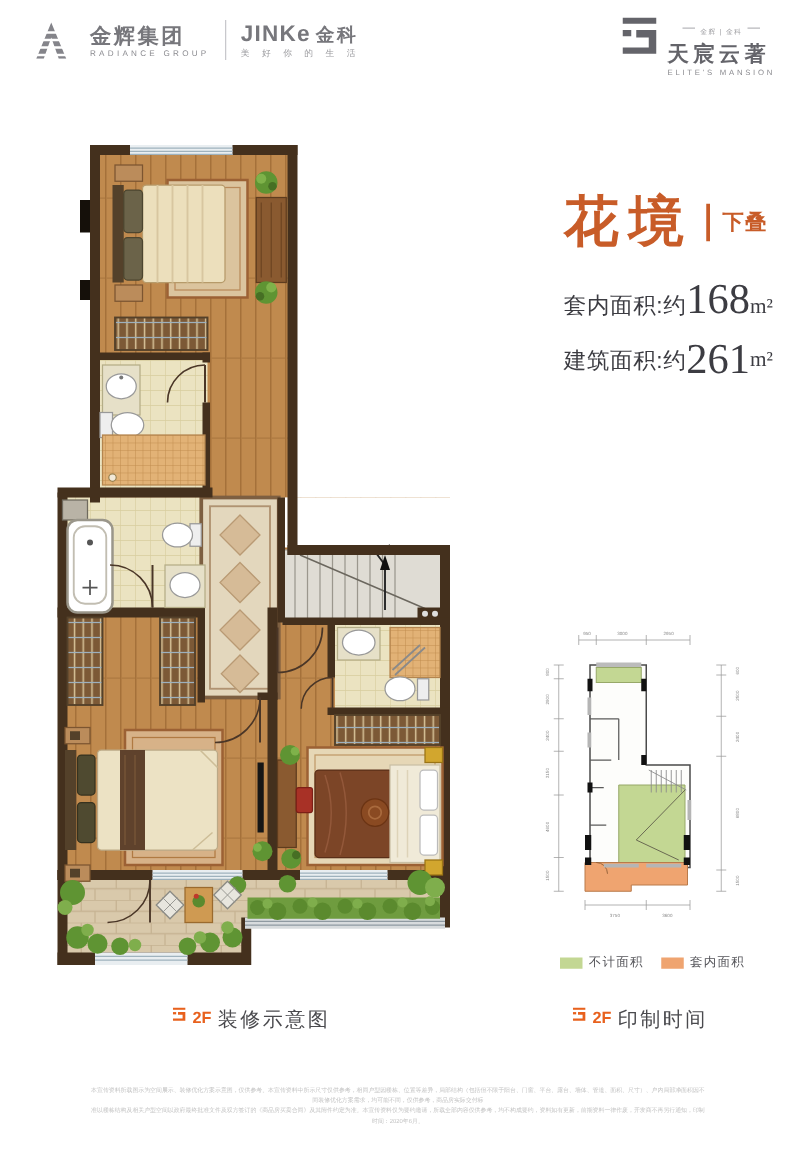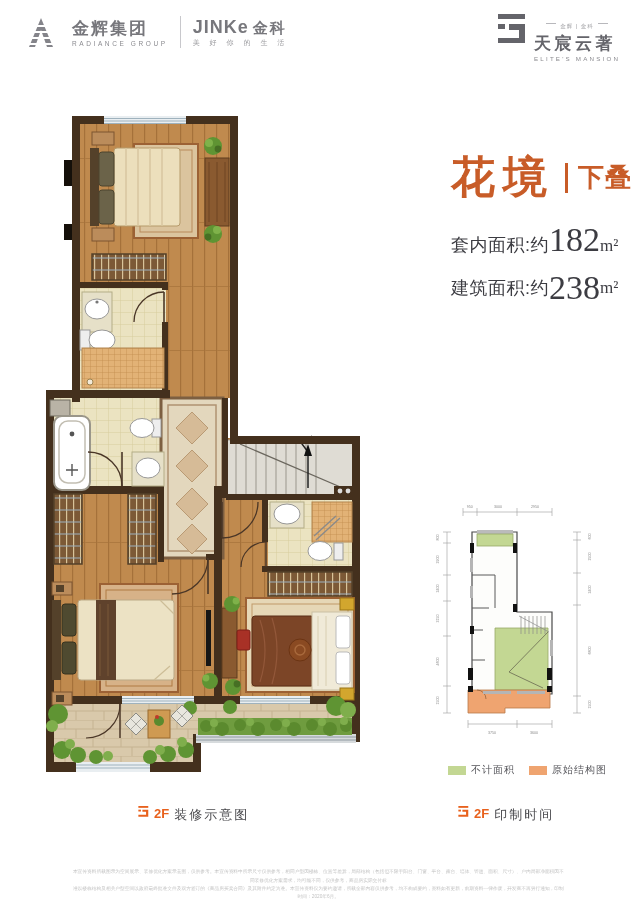--- a/index.html
+++ b/index.html
@@ -13,30 +13,30 @@
   .jinke-slogan{font-size:7px;letter-spacing:4px;color:#9a9a9e;}
   .logo-divider{width:1px;height:32px;background:#c8c8cc;}
   .estate-tagline{font-size:5.5px;letter-spacing:1px;color:#9a9a9e;white-space:nowrap;}
   .estate-cn{font-size:17px;font-weight:bold;letter-spacing:3.5px;color:#64646a;}
   .estate-en{font-size:6.2px;letter-spacing:2.2px;color:#8b8b90;}
   .tag-line{display:inline-block;width:10px;height:1px;background:#b8b8bc;vertical-align:middle;}
   
   .title-cn{font-family:"Liberation Serif",serif;font-size:44px;font-weight:bold;
             letter-spacing:8px;color:#c85c28;}
   .title-bar{width:3px;height:30px;background:#c85c28;}
-  .subtitle{font-family:"Liberation Serif",serif;font-size:26px;font-weight:bold;color:#c85c28;letter-spacing:1px;}
+  .subtitle{font-family:"Liberation Serif",serif;font-size:17px;font-weight:bold;color:#c85c28;letter-spacing:1px;}
   .area-line{color:#3c3c42;white-space:nowrap;}
   .area-label{font-size:18px;letter-spacing:0.5px;}
   .area-value{font-family:"Liberation Serif",serif;font-size:34px;}
   .area-unit{font-family:"Liberation Serif",serif;font-size:17px;}
   .layout-line{font-size:18px;letter-spacing:3px;color:#3c3c42;}
   
   .caption{display:flex;align-items:flex-start;gap:5px;}
   .caption-floor{color:#e8611d;font-size:13px;font-weight:bold;}
-  .caption-text{color:#4a4a4e;font-size:13px;letter-spacing:2px;}
+  .caption-text{color:#4a4a4e;font-size:16px;letter-spacing:2px;}
   .legend-row{display:flex;align-items:flex-end;gap:14px;}
   .legend-item{display:flex;align-items:center;gap:5px;}
   .legend-swatch{width:18px;height:9px;}
   .legend-label{font-size:10px;color:#55555a;letter-spacing:1px;}
   
   .dim{position:absolute;font-size:8px;color:#8a8a8a;transform:scale(0.45);transform-origin:center;white-space:nowrap;}
   .dim.rot{transform:scale(0.45) rotate(-90deg);}
   
   .disclaimer{width:835px;transform:scale(0.59);transform-origin:left top;
               color:#c3c3c3;font-size:8px;line-height:14px;text-align:center;}
@@ -86,26 +86,26 @@
   </div>
 
   <div class="abs" style="left:427px;top:148px;width:210px;margin-left:24px;">
     <div style="display:flex;align-items:center;gap:10px;">
       <span class="title-cn">花境</span>
       <span class="title-bar"></span>
       <span class="subtitle">下叠</span>
     </div>
     <div class="area-line" style="margin-top:14px;display:flex;align-items:baseline;">
       <span class="area-label">套内面积:约</span>
-      <span class="area-value">182</span>
+      <span class="area-value">168</span>
       <span class="area-unit">m²</span>
     </div>
     <div class="area-line" style="margin-top:10px;display:flex;align-items:center;">
       <span class="area-label">建筑面积:约</span>
-      <span class="area-value">238</span>
+      <span class="area-value">261</span>
       <span class="area-unit">m²</span>
     </div>
   </div>
 
   <svg class="abs" style="left:0;top:0;" width="640" height="920" viewBox="0 0 640 920">
     <defs>
       <pattern id="pWood" width="12" height="64" patternUnits="userSpaceOnUse">
         <rect width="12" height="64" fill="#c08a4e"></rect>
         <rect x="0" width="1.2" height="64" fill="#a5713a"></rect>
         <rect x="1.2" y="30" width="10.8" height="1" fill="#ad7940"></rect>
@@ -491,21 +491,21 @@
     <span class="dim" style="left:100px;top:228px;">3600</span>
   </div>
 
   <div class="abs legend-row" style="left:448px;top:763px;">
     <div class="legend-item">
       <span class="legend-swatch" style="background:#c3d793;"></span>
       <span class="legend-label">不计面积</span>
     </div>
     <div class="legend-item">
       <span class="legend-swatch" style="background:#efa470;"></span>
-      <span class="legend-label">原始结构图</span>
+      <span class="legend-label">套内面积</span>
     </div>
   </div>
 
   <div class="abs caption" style="left:138px;top:806px;">
     <svg width="11" height="11" viewBox="0 0 28 30">
       <rect x="0" y="0" width="27" height="5" fill="#e8611d"></rect>
       <rect x="0" y="10" width="7" height="5" fill="#e8611d"></rect>
       <path d="M11,10 h16 v19 h-27 v-5 h21 v-8 h-10 z" fill="#e8611d"></path>
     </svg>
     <span class="caption-floor">2F</span>

